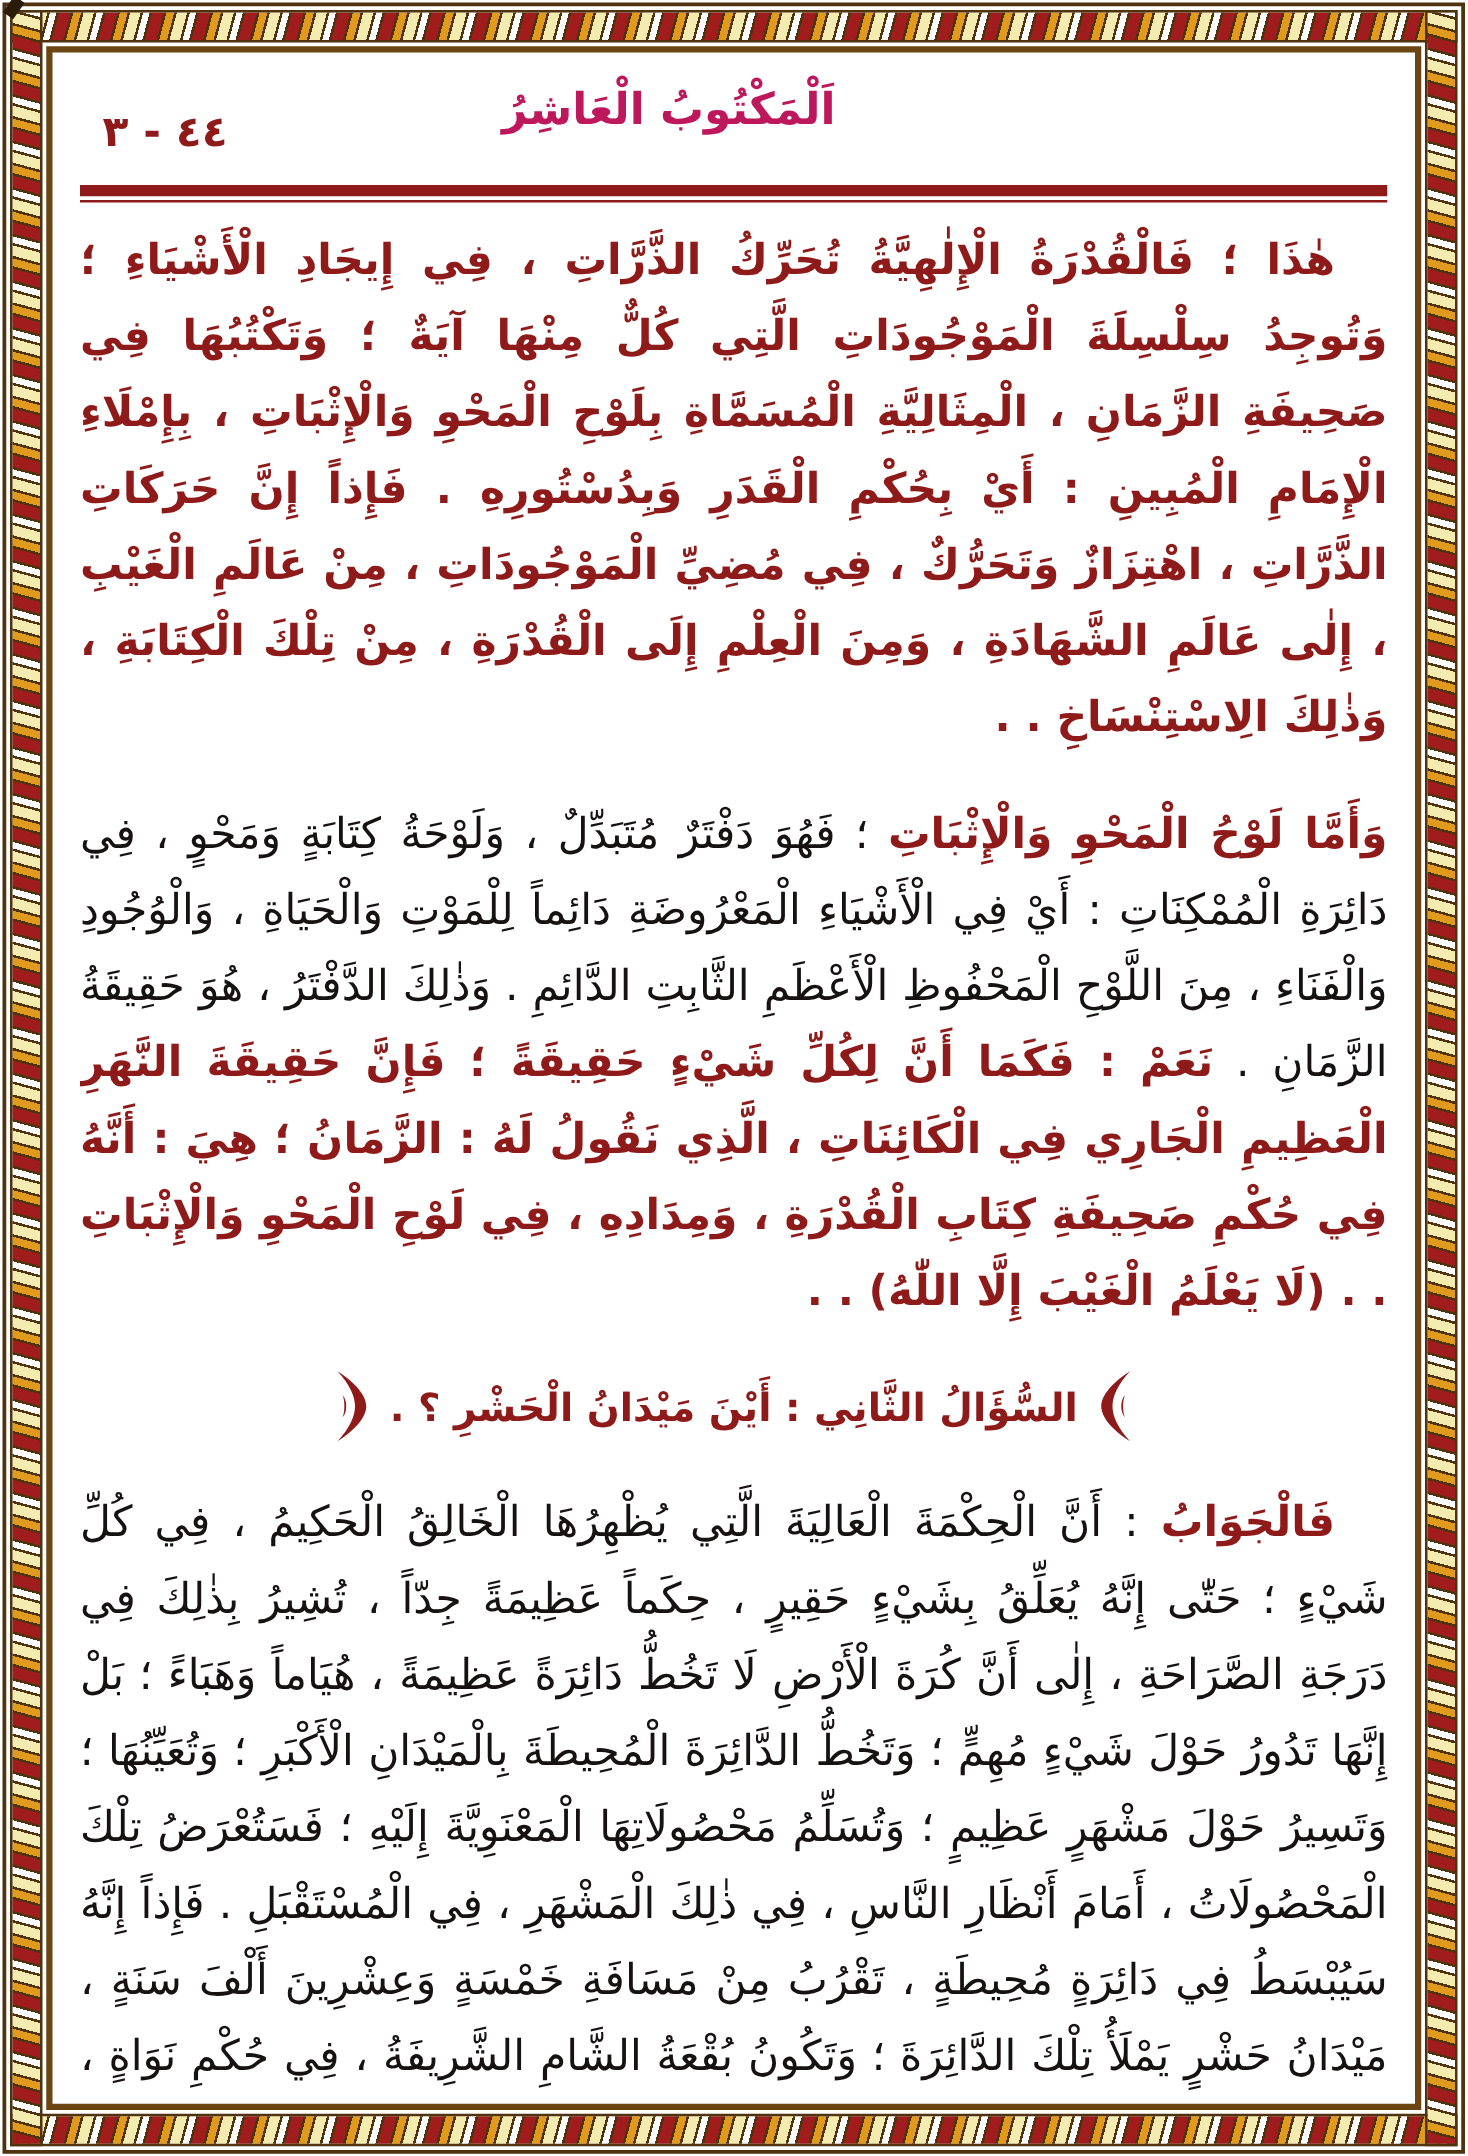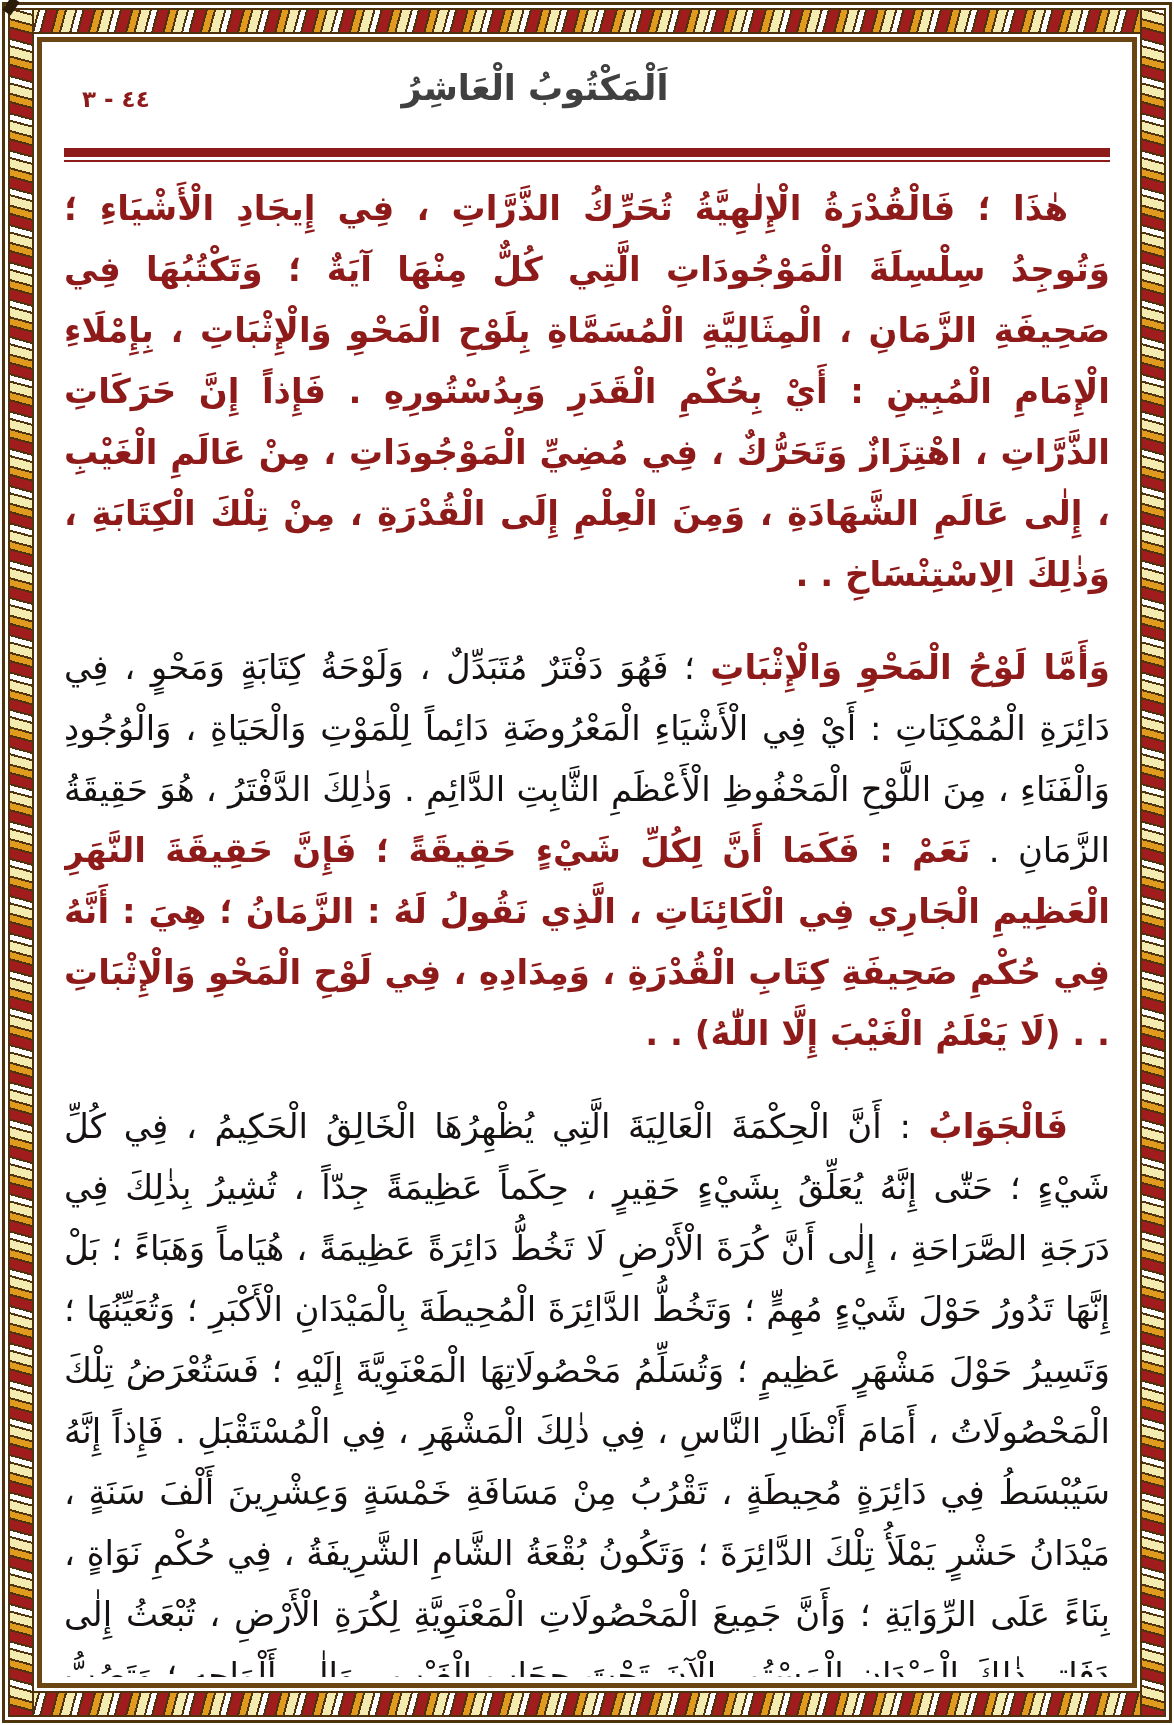--- a/index.html
+++ b/index.html
@@ -35,25 +35,25 @@
   .frame-inner{position:absolute;inset:37px;border:5px solid #6b4512;pointer-events:none;}
   .corner-mark{position:absolute;top:-2px;left:6px;width:10px;height:16px;background:#2a1c08;transform:rotate(35deg);}
   
   .content{
     position:absolute;top:56px;left:64px;right:64px;bottom:48px;
     overflow:hidden;
   }
   .header{position:relative;height:92px;}
   .doc-title{
     position:absolute;top:12px;left:calc(50% - 52px);transform:translateX(-50%);
-    font-size:35px;font-weight:bold;color:#404040;white-space:nowrap;
+    font-size:35px;font-weight:bold;color:#be185d;white-space:nowrap;
   }
   .page-number{
     position:absolute;top:30px;right:auto;left:18px;
-    font-size:23px;font-weight:bold;color:#8e1a1a;white-space:nowrap;
+    font-size:34px;font-weight:bold;color:#8e1a1a;white-space:nowrap;
     unicode-bidi:isolate;
   }
   .rule-thick{height:9px;background:#8e1a1a;}
   .rule-thin{height:2px;background:#8e1a1a;margin-top:3px;}
   
   .body-text{margin-top:16px;}
   p.para{
     margin:0 0 32px 0;
     font-size:34px;line-height:61px;
     text-align:justify;text-justify:inter-word;
@@ -95,18 +95,33 @@
     </div>
     <div class="rule-thick"></div>
     <div class="rule-thin"></div>
 
     <div class="body-text">
 
       <p class="para"><span class="seg red">هٰذَا ؛ فَالْقُدْرَةُ الْإِلٰهِيَّةُ تُحَرِّكُ الذَّرَّاتِ ، فِي إِيجَادِ الْأَشْيَاءِ ؛ وَتُوجِدُ سِلْسِلَةَ الْمَوْجُودَاتِ الَّتِي كُلٌّ مِنْهَا آيَةٌ ؛ وَتَكْتُبُهَا فِي صَحِيفَةِ الزَّمَانِ ، الْمِثَالِيَّةِ الْمُسَمَّاةِ بِلَوْحِ الْمَحْوِ وَالْإِثْبَاتِ ، بِإِمْلَاءِ الْإِمَامِ الْمُبِينِ : أَيْ بِحُكْمِ الْقَدَرِ وَبِدُسْتُورِهِ . فَإِذاً إِنَّ حَرَكَاتِ الذَّرَّاتِ ، اهْتِزَازٌ وَتَحَرُّكٌ ، فِي مُضِيِّ الْمَوْجُودَاتِ ، مِنْ عَالَمِ الْغَيْبِ ، إِلٰى عَالَمِ الشَّهَادَةِ ، وَمِنَ الْعِلْمِ إِلَى الْقُدْرَةِ ، مِنْ تِلْكَ الْكِتَابَةِ ، وَذٰلِكَ الِاسْتِنْسَاخِ . .</span></p>
 
       <p class="para no-indent"><span class="seg red">وَأَمَّا لَوْحُ الْمَحْوِ وَالْإِثْبَاتِ</span><span class="seg black"> ؛ فَهُوَ دَفْتَرٌ مُتَبَدِّلٌ ، وَلَوْحَةُ كِتَابَةٍ وَمَحْوٍ ، فِي دَائِرَةِ الْمُمْكِنَاتِ : أَيْ فِي الْأَشْيَاءِ الْمَعْرُوضَةِ دَائِماً لِلْمَوْتِ وَالْحَيَاةِ ، وَالْوُجُودِ وَالْفَنَاءِ ، مِنَ اللَّوْحِ الْمَحْفُوظِ الْأَعْظَمِ الثَّابِتِ الدَّائِمِ . وَذٰلِكَ الدَّفْتَرُ ، هُوَ حَقِيقَةُ الزَّمَانِ . </span><span class="seg red">نَعَمْ : فَكَمَا أَنَّ لِكُلِّ شَيْءٍ حَقِيقَةً ؛ فَإِنَّ حَقِيقَةَ النَّهَرِ الْعَظِيمِ الْجَارِي فِي الْكَائِنَاتِ ، الَّذِي نَقُولُ لَهُ : الزَّمَانُ ؛ هِيَ : أَنَّهُ فِي حُكْمِ صَحِيفَةِ كِتَابِ الْقُدْرَةِ ، وَمِدَادِهِ ، فِي لَوْحِ الْمَحْوِ وَالْإِثْبَاتِ . . (لَا يَعْلَمُ الْغَيْبَ إِلَّا اللّٰهُ) . .</span></p>
 
+      <div class="question-heading">
+        <span class="orn">
+          <svg width="30" height="58" viewBox="0 0 30 58" aria-hidden="true">
+            <path d="M26,1 C9,12 3,22 3,29 C3,36 9,46 26,57 C16,46 12,37 12,29 C12,21 16,12 26,1 Z" fill="#8e1a1a"></path>
+            <path d="M22,20 C18,24 18,34 22,38 C20,34 20,24 22,20 Z" fill="#8e1a1a"></path>
+          </svg>
+        </span>
+        <span class="q-text">السُّؤَالُ الثَّانِي : أَيْنَ مَيْدَانُ الْحَشْرِ ؟ .</span>
+        <span class="orn">
+          <svg width="30" height="58" viewBox="0 0 30 58" aria-hidden="true">
+            <path d="M4,1 C21,12 27,22 27,29 C27,36 21,46 4,57 C14,46 18,37 18,29 C18,21 14,12 4,1 Z" fill="#8e1a1a"></path>
+            <path d="M8,20 C12,24 12,34 8,38 C10,34 10,24 8,20 Z" fill="#8e1a1a"></path>
+          </svg>
+        </span>
+      </div>
 
       <p class="para"><span class="seg red">فَالْجَوَابُ</span><span class="seg black"> : أَنَّ الْحِكْمَةَ الْعَالِيَةَ الَّتِي يُظْهِرُهَا الْخَالِقُ الْحَكِيمُ ، فِي كُلِّ شَيْءٍ ؛ حَتّٰى إِنَّهُ يُعَلِّقُ بِشَيْءٍ حَقِيرٍ ، حِكَماً عَظِيمَةً جِدّاً ، تُشِيرُ بِذٰلِكَ فِي دَرَجَةِ الصَّرَاحَةِ ، إِلٰى أَنَّ كُرَةَ الْأَرْضِ لَا تَخُطُّ دَائِرَةً عَظِيمَةً ، هُيَاماً وَهَبَاءً ؛ بَلْ إِنَّهَا تَدُورُ حَوْلَ شَيْءٍ مُهِمٍّ ؛ وَتَخُطُّ الدَّائِرَةَ الْمُحِيطَةَ بِالْمَيْدَانِ الْأَكْبَرِ ؛ وَتُعَيِّنُهَا ؛ وَتَسِيرُ حَوْلَ مَشْهَرٍ عَظِيمٍ ؛ وَتُسَلِّمُ مَحْصُولَاتِهَا الْمَعْنَوِيَّةَ إِلَيْهِ ؛ فَسَتُعْرَضُ تِلْكَ الْمَحْصُولَاتُ ، أَمَامَ أَنْظَارِ النَّاسِ ، فِي ذٰلِكَ الْمَشْهَرِ ، فِي الْمُسْتَقْبَلِ . فَإِذاً إِنَّهُ سَيُبْسَطُ فِي دَائِرَةٍ مُحِيطَةٍ ، تَقْرُبُ مِنْ مَسَافَةِ خَمْسَةٍ وَعِشْرِينَ أَلْفَ سَنَةٍ ، مَيْدَانُ حَشْرٍ يَمْلَأُ تِلْكَ الدَّائِرَةَ ؛ وَتَكُونُ بُقْعَةُ الشَّامِ الشَّرِيفَةُ ، فِي حُكْمِ نَوَاةٍ ، بِنَاءً عَلَى الرِّوَايَةِ ؛ وَأَنَّ جَمِيعَ الْمَحْصُولَاتِ الْمَعْنَوِيَّةِ لِكُرَةِ الْأَرْضِ ، تُبْعَثُ إِلٰى دَفَاتِرِ ذٰلِكَ الْمَيْدَانِ الْمَسْتُورِ الْآنَ تَحْتَ حِجَابِ الْغَيْبِ ، وَإِلٰى أَلْوَاحِهِ ؛ وَتَصُبُّ سُكَّانَهَا أَيْضاً ، إِلٰى ذٰلِكَ</span></p>
 
     </div>
   </div>
 </div>
 
 </body></html>

